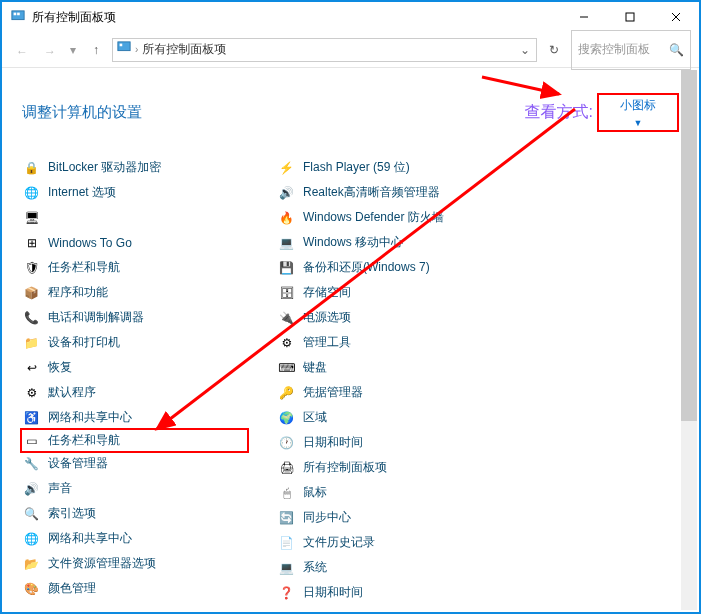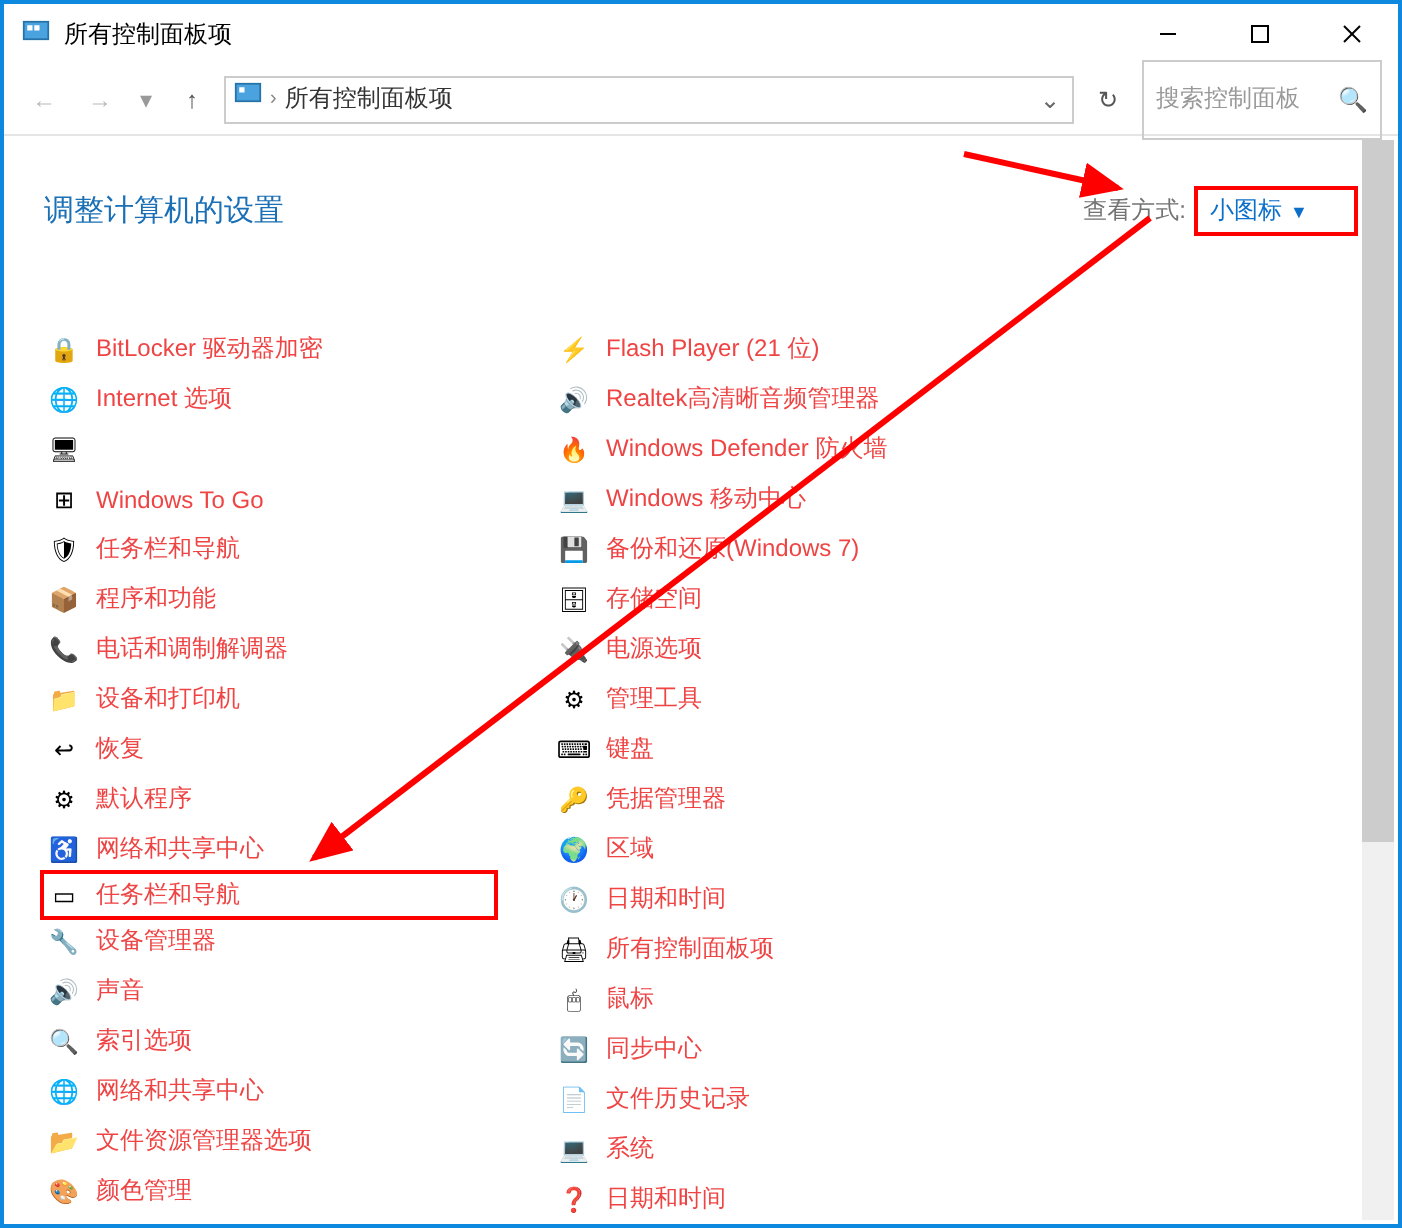--- a/index.html
+++ b/index.html
@@ -77,41 +77,42 @@
 
   .content {
     padding: 25px 20px 10px 20px;
     height: calc(100% - 66px);
     overflow-y: auto;
     position: relative;
   }
   .header-row {
     display: flex;
     align-items: center;
-    margin-bottom: 44px;
+    margin-bottom: 23px;
     text-align: right;
   }
   .h1 {
     color: #1a6fb5;
     font-size: 15px;
     font-weight: normal;
   }
   .view-label {
     margin-left: auto;
-    font-size: 12px;
-    color: #737373;
+    font-size: 16px;
+    color: #8b5cf6;
   }
   .view-picker {
     color: #0b6fcb;
     cursor: pointer;
     padding: 2px 6px;
     border: 2px solid #f00;
     display: inline-flex; align-items: center; gap: 4px;
     margin-left: 4px;
     width: 82px;
+    flex-direction: column;
   }
   .view-picker .tri { color: #0b6fcb; font-size: 9px; }
 
   .columns {
     display: flex;
     gap: 30px;
   }
   .col { width: 225px; }
   .item {
     display: flex;
@@ -121,21 +122,21 @@
     padding: 0 2px;
     cursor: pointer;
   }
   .item .icn {
     width: 16px; height: 16px;
     display: inline-flex;
     align-items: center; justify-content: center;
     font-size: 12px;
   }
   .item .lbl {
-    color: #ef4444;
+    color: #0c4a6e;
     font-size: 12px;
   }
   .item.highlight {
     border: 2px solid #f00;
     margin: -2px;
     padding: 0 2px;
   }
 
   .scrollbar {
     position: absolute;
@@ -292,21 +293,21 @@
           <span class="lbl">文件资源管理器选项</span>
         </div>
         <div class="item">
           <span class="icn">🎨</span>
           <span class="lbl">颜色管理</span>
         </div>
       </div>
     <div class="col" id="col2">
         <div class="item">
           <span class="icn">⚡</span>
-          <span class="lbl">Flash Player (21 位)</span>
+          <span class="lbl">Flash Player (59 位)</span>
         </div>
         <div class="item">
           <span class="icn">🔊</span>
           <span class="lbl">Realtek高清晰音频管理器</span>
         </div>
         <div class="item">
           <span class="icn">🔥</span>
           <span class="lbl">Windows Defender 防火墙</span>
         </div>
         <div class="item">

